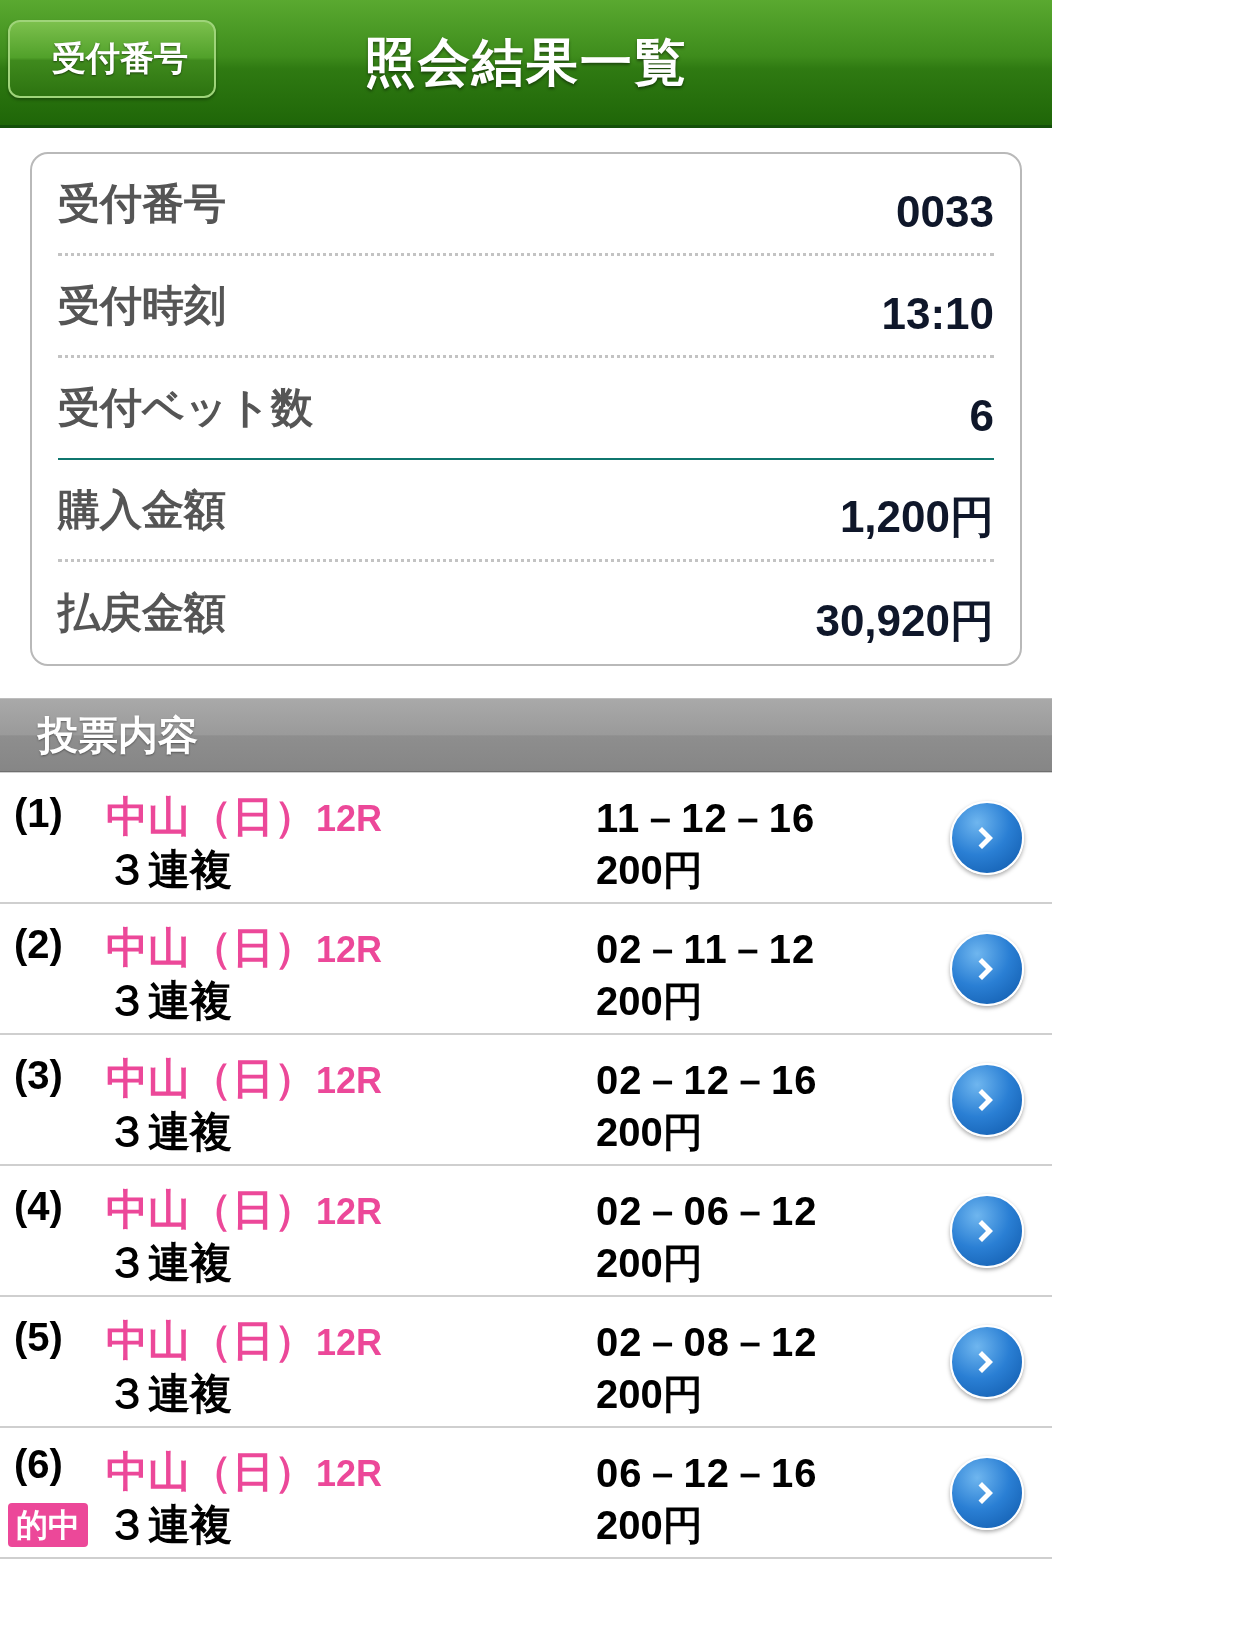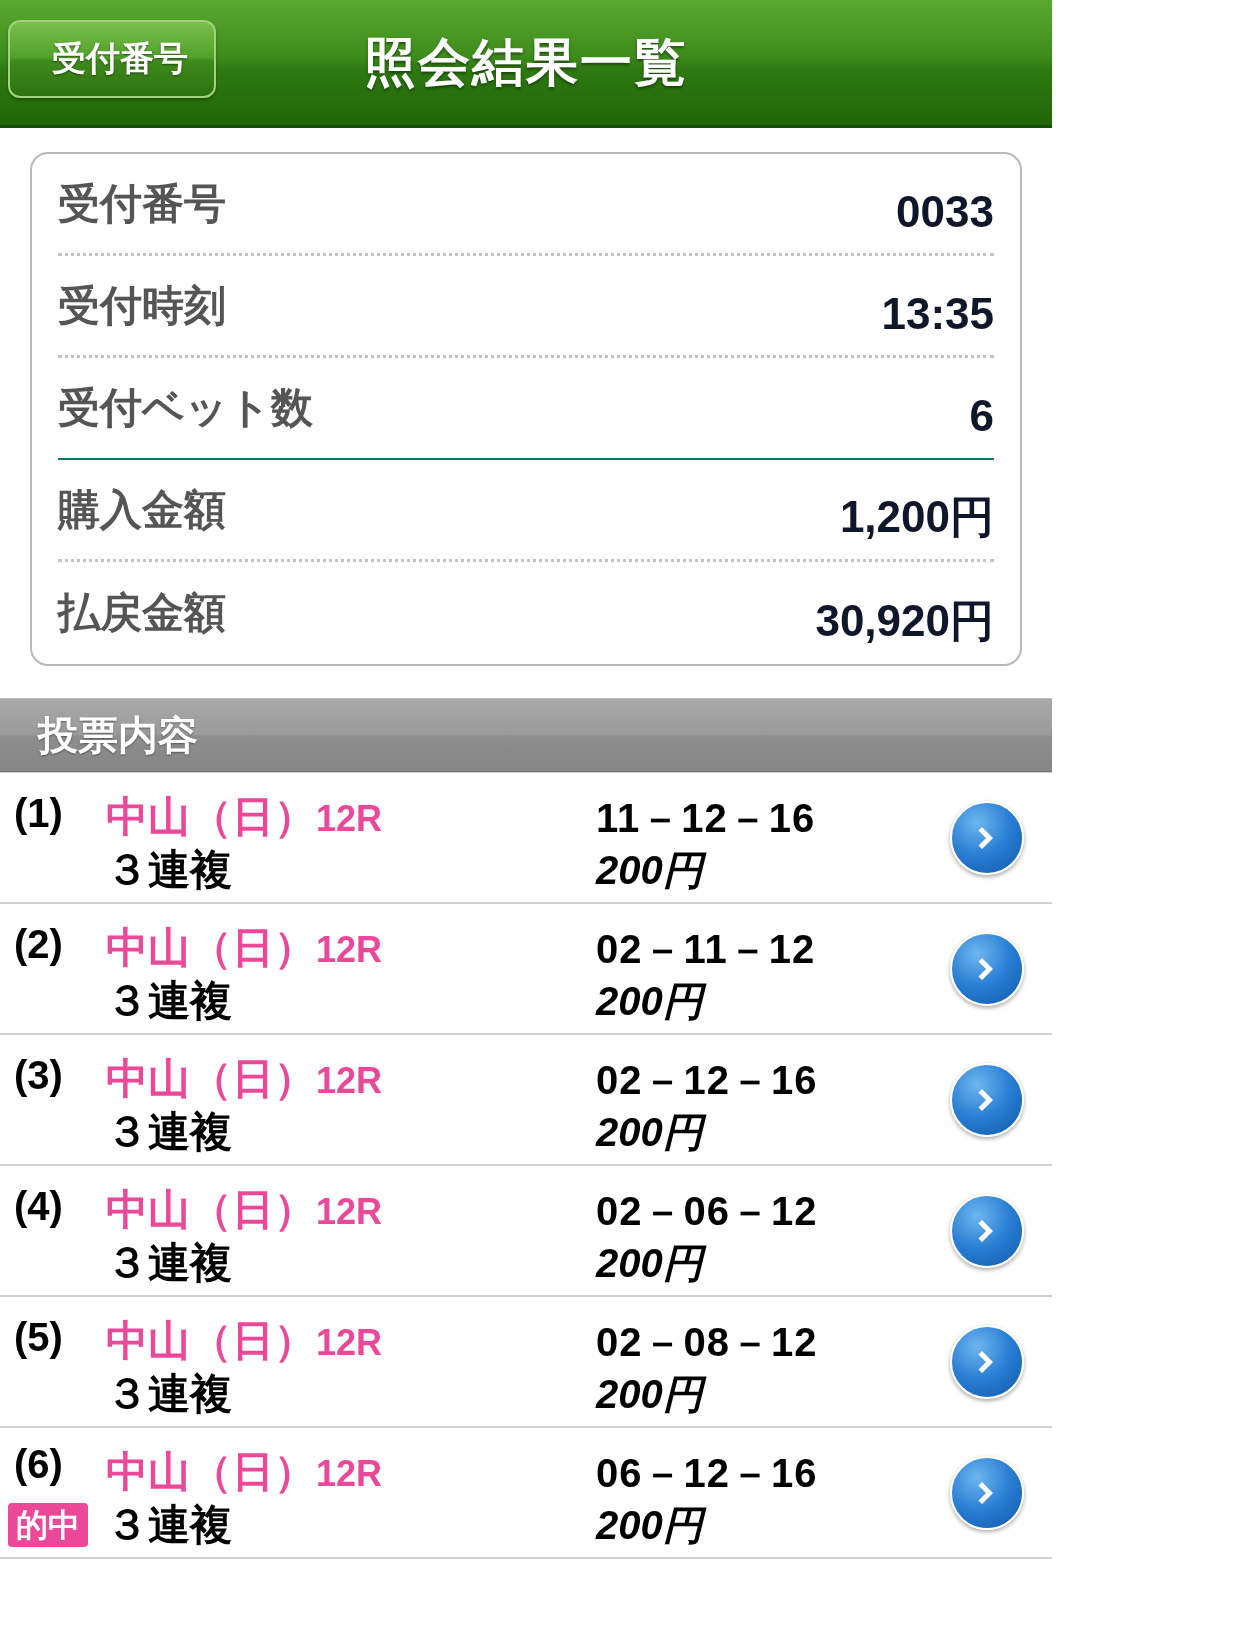--- a/index.html
+++ b/index.html
@@ -168,21 +168,20 @@
     font-weight: bold;
     color: #000000;
     line-height: 1.3;
     letter-spacing: 1px;
   }
   .bet-amount {
     font-size: 40px;
     font-weight: bold;
     color: #000000;
     line-height: 1.3;
-    font-style: italic;
   }
   .bet-arrow {
     width: 130px;
     display: flex;
     align-items: center;
     justify-content: center;
   }
   .arrow-circle {
     width: 74px;
     height: 74px;
@@ -225,21 +224,21 @@
   <div class="summary-wrap">
     <div class="summary-card">
 
       <div class="summary-row">
         <span class="summary-label">受付番号</span>
         <span class="summary-value">0033</span>
       </div>
 
       <div class="summary-row">
         <span class="summary-label">受付時刻</span>
-        <span class="summary-value">13:35</span>
+        <span class="summary-value">13:10</span>
       </div>
 
       <div class="summary-row solid">
         <span class="summary-label">受付ベット数</span>
         <span class="summary-value">6</span>
       </div>
 
       <div class="summary-row">
         <span class="summary-label">購入金額</span>
         <span class="summary-value">1,200円</span>

